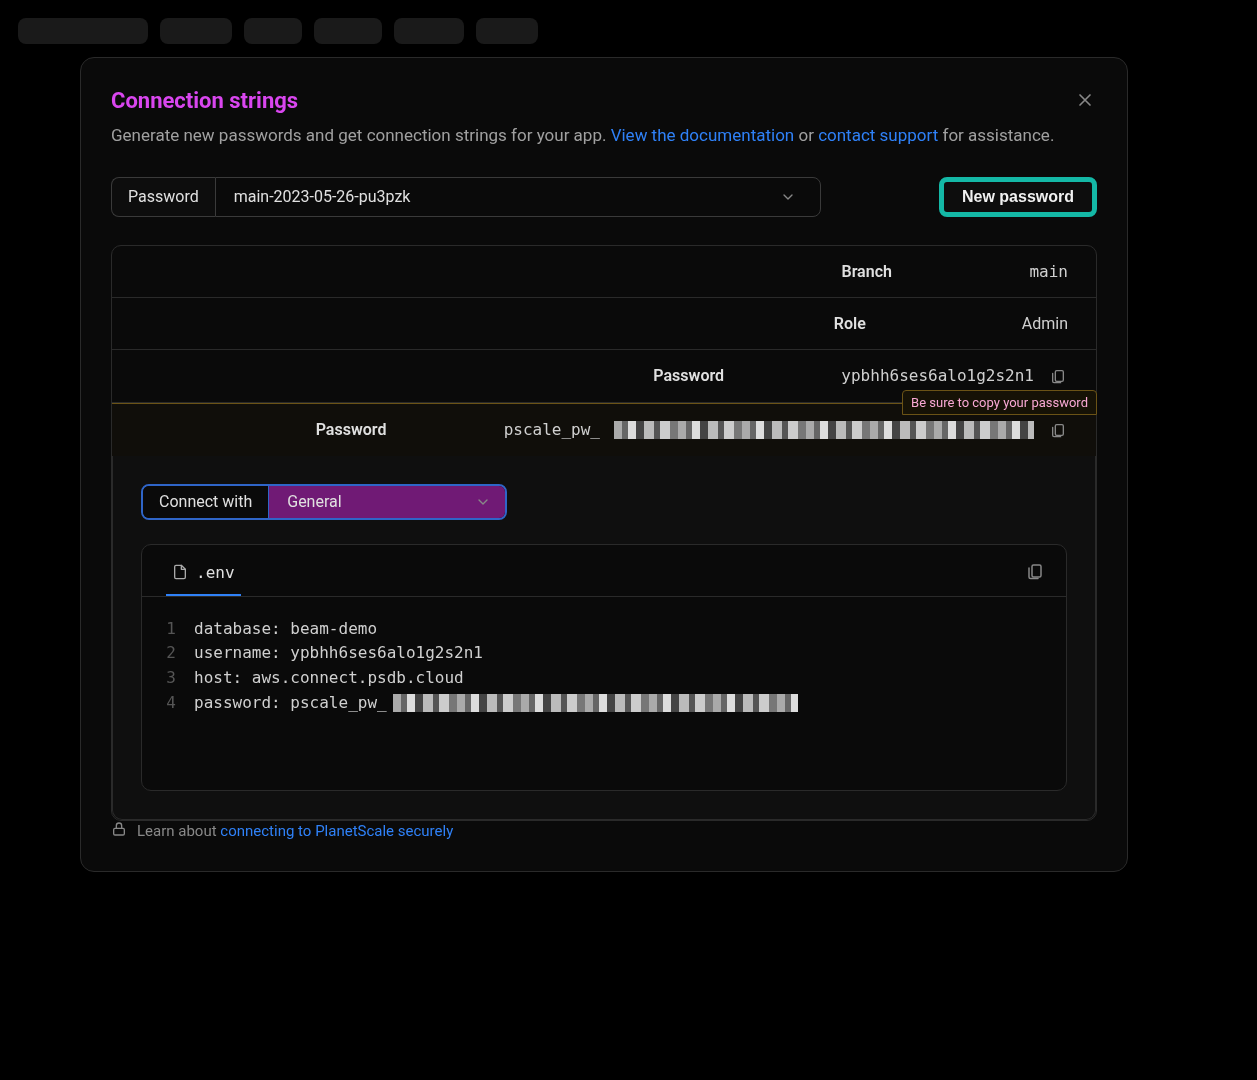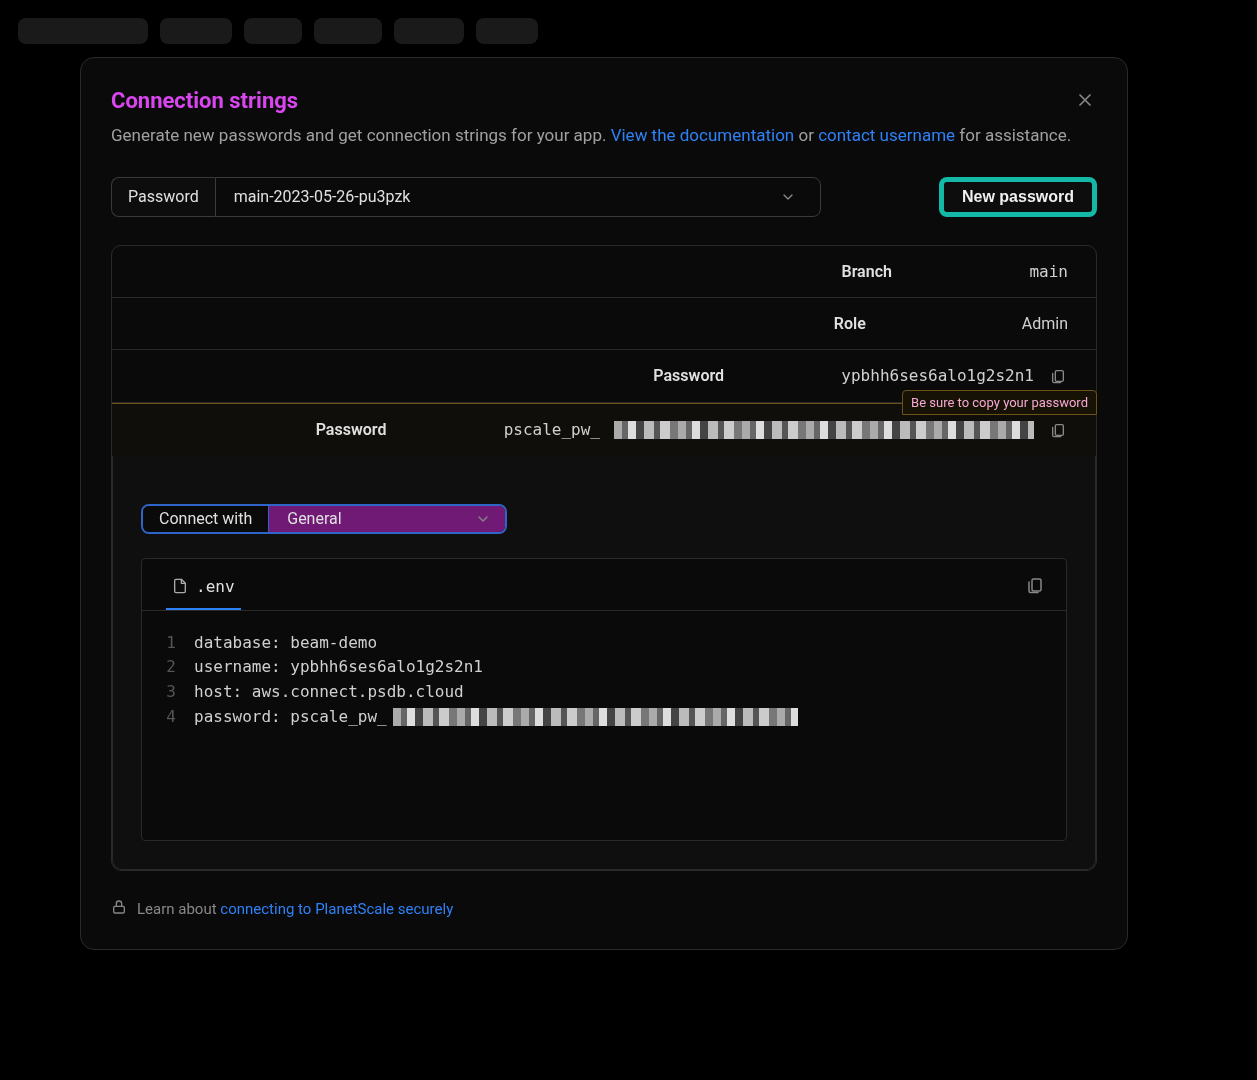--- a/index.html
+++ b/index.html
@@ -170,24 +170,23 @@
     border: 1px solid #2a2a2a;
     border-top: none;
     border-radius: 0 0 10px 10px;
     padding: 28px;
     background: #0f0f0f;
   }
   .connect-with-row {
     display: inline-flex;
     border: 2px solid #2f65c8;
     border-radius: 8px;
-    height: 30px;
+    height: 36px;
     overflow: hidden;
     margin-bottom: 24px;
-    margin-top: 20px;
   }
   .connect-with-label {
     display: flex;
     align-items: center;
     padding: 0 16px;
     border-right: 1px solid #2f65c8;
     font-size: 16px;
     color: #e0e0e0;
     background: #0a0a0a;
   }
@@ -198,23 +197,23 @@
     padding: 0 14px 0 18px;
     width: 236px;
     font-size: 16px;
     color: #e0e0e0;
     background: #701a75;
     cursor: pointer;
   }
 
   .code-card {
     border: 1px solid #2a2a2a;
-    border-radius: 4px;
+    border-radius: 10px;
     background: #0a0a0a;
-    padding-bottom: 100px;
+    padding-bottom: 64px;
   }
   .code-tabs {
     display: flex;
     align-items: center;
     justify-content: space-between;
     padding: 10px 20px 0 24px;
     border-bottom: 1px solid #2a2a2a;
   }
   .code-tab {
     display: flex;
@@ -235,21 +234,20 @@
   .code-line { display: flex; }
   .line-no {
     width: 28px;
     color: #555;
     text-align: right;
     padding-right: 18px;
     user-select: none;
   }
   .line-content { color: #d0d0d0; display:flex; align-items:center;}
   .footer {
-    margin-top: 28px;
     display: flex;
     align-items: center;
     gap: 10px;
     font-size: 15px;
     color: #888;
   }
   .lock-icon svg { stroke: #888; }
 </style>
 </head>
 <body>
@@ -265,21 +263,21 @@
 
 <div class="modal">
   <div class="modal-header">
     <h1 class="modal-title">Connection strings</h1>
     <button class="close-btn">
       <svg width="20" height="20" viewBox="0 0 24 24" fill="none" stroke-width="2" stroke-linecap="round">
           <path d="M18 6 6 18M6 6l12 12"></path>
         </svg>
     </button>
     <p class="modal-subtitle">
-      <span>Generate new passwords and get connection strings for your app. </span><a href="#">View the documentation</a><span> or </span><a href="#">contact username</a><span> for assistance.</span>
+      <span>Generate new passwords and get connection strings for your app. </span><a href="#">View the documentation</a><span> or </span><a href="#">contact support</a><span> for assistance.</span>
     </p>
   </div>
 
   <div class="controls-row">
     <div class="password-select">
       <div class="password-select-label">Password</div>
       <div class="password-select-value">
         <span>main-2023-05-26-pu3pzk</span>
         <svg class="chevron-down" width="16" height="16" viewBox="0 0 24 24" fill="none" stroke-width="2" stroke-linecap="round" stroke-linejoin="round">
             <polyline points="6 9 12 15 18 9"></polyline>

